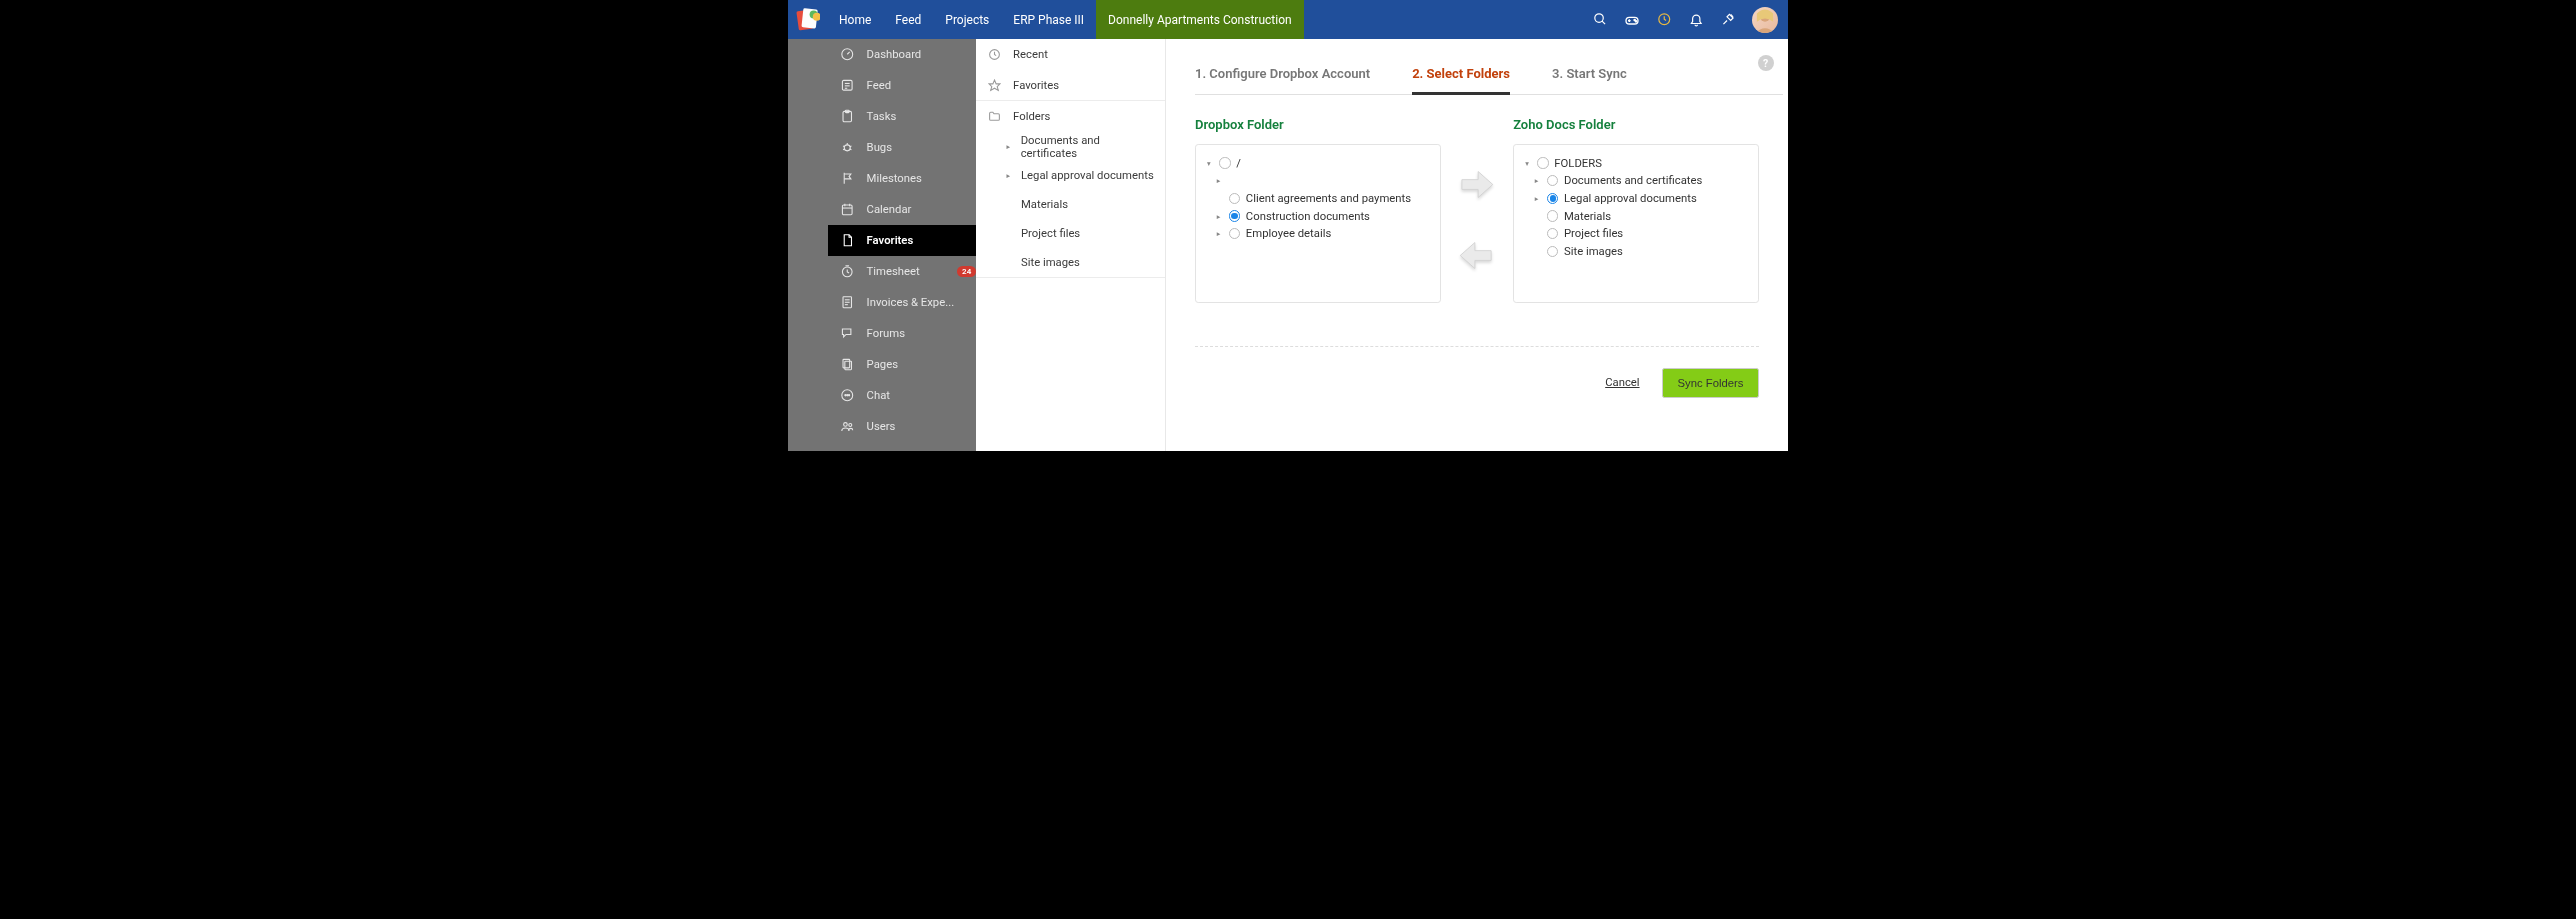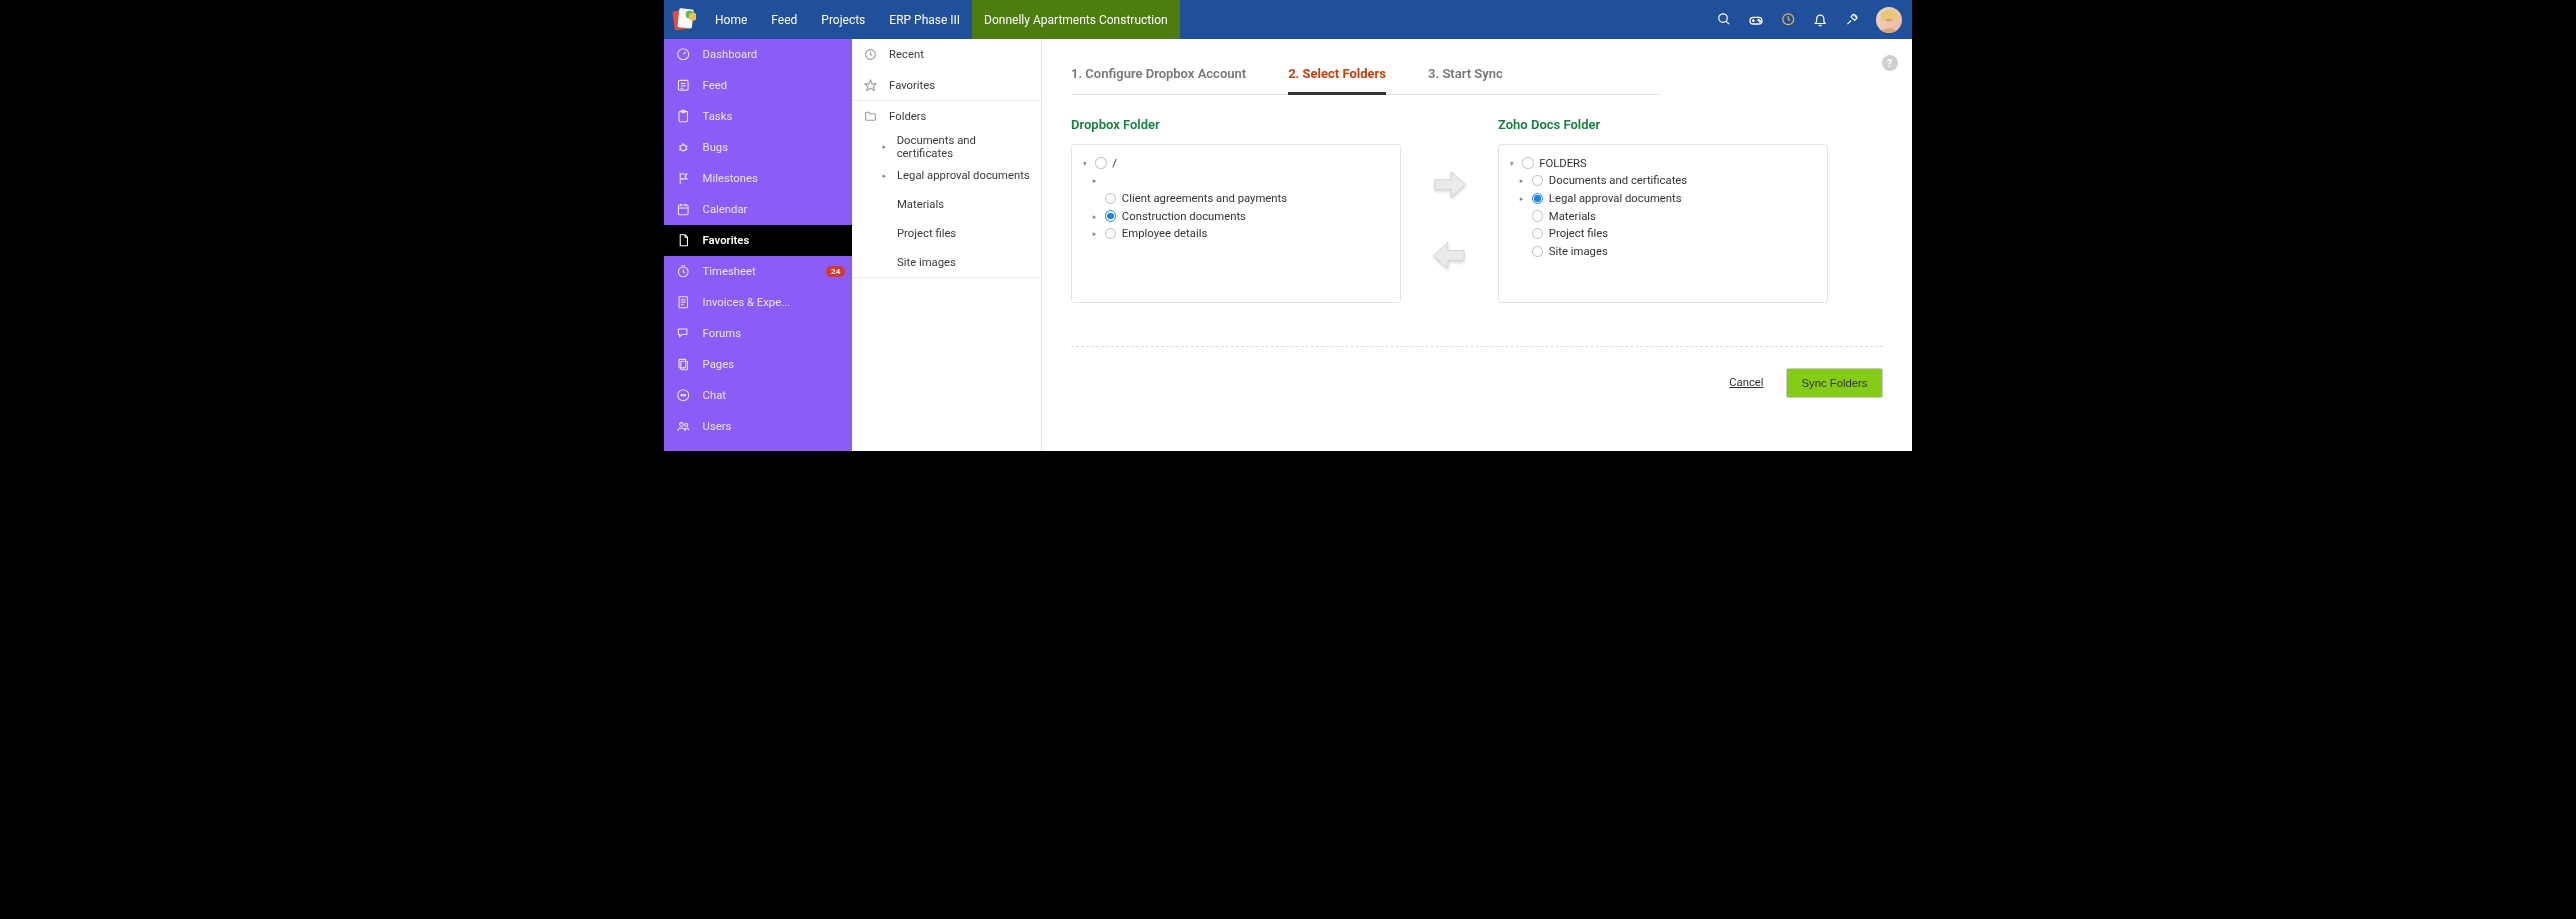--- a/index.html
+++ b/index.html
@@ -1,40 +1,40 @@
 <!DOCTYPE html>
 <html style="font-size:13px"><head>
 <meta charset="utf-8">
 <style>
 * { box-sizing: border-box; margin: 0; padding: 0; }
 body { font-family: -apple-system, BlinkMacSystemFont, "Segoe UI", Roboto, Helvetica, Arial, sans-serif; background: #000; overflow: hidden; }
-.app { background: #fff; width: 1248px; height: 451px; position: relative; margin: 0 auto; }
+.app { background: #fff; width: 1000px; height: 451px; position: relative; margin: 0 auto; }
 
 
 .topbar { background: #204f9b; height: 39px; display: flex; align-items: center; color: #fff; position: relative; }
 .logo { width: 39px; height: 39px; display: flex; align-items: center; justify-content: center; }
 .logo-inner { width: 24px; height: 24px; position: relative; }
 .logo-inner svg { width: 24px; height: 24px; }
 .topnav { display: flex; height: 39px; }
 .topnav-item { padding: 0 12px; display: flex; align-items: center; font-size: 12px; color: #fff; cursor: pointer; white-space: nowrap; }
 .topnav-item.active { background: #4d7c0f; }
 .top-actions { position: absolute; right: 9.7px; top: 0; height: 39px; display: flex; align-items: center; gap: 16px; }
 .top-icon { width: 16px; height: 16px; display: flex; align-items: center; justify-content: center; cursor: pointer; color: #fff; }
 .top-icon.gold { color: #e8b942; }
 .avatar { width: 26px; height: 26px; border-radius: 50%; background: linear-gradient(135deg, #f4d7c4, #e8b89c); overflow: hidden; cursor: pointer; }
 
 
 .layout { display: flex; height: calc(100% - 39px); }
 
 
-.sidebar { width: 188px; background: #8b5cf6; color: #c9c9c9; height: 100%; }
+.sidebar { width: 188px; background: #737373; color: #c9c9c9; height: 100%; padding-left: 40px; }
 .sidebar-item { height: 31px; display: flex; align-items: center; padding: 0 11.3px; gap: 11.3px; font-size: 11.3px; cursor: pointer; position: relative; color: #e6e6e6; }
 .sidebar-item.active { background: #000; color: #fff; font-weight: 600; }
 .sidebar-icon { width: 16px; height: 16px; display: flex; align-items: center; justify-content: center; flex-shrink: 0; }
-.sidebar-badge { position: absolute; right: 7px; background: #d13a2f; color: #fff; font-size: 8px; border-radius: 6.4px; padding: 0.8px 4.8px; font-weight: 600; }
+.sidebar-badge { position: absolute; right: 0; background: #d13a2f; color: #fff; font-size: 8px; border-radius: 6.4px; padding: 0.8px 4.8px; font-weight: 600; }
 
 
 .subnav { width: 190px; background: #fff; border-right: 0.8px solid #e8e8e8; height: 100%; }
 .subnav-item { height: 31px; display: flex; align-items: center; padding: 0 11.3px; gap: 11.3px; font-size: 11.3px; color: #3b3b3b; cursor: pointer; }
 .subnav-divider { border-bottom: 0.8px solid #ececec; }
 .subnav-icon { width: 14.5px; height: 14.5px; display: flex; align-items: center; justify-content: center; color: #9a9a9a; flex-shrink: 0; }
 .folder-children { padding-left: 19.3px; }
 .folder-child { height: 29px; display: flex; align-items: center; padding: 0 11.3px; gap: 6.4px; font-size: 11.3px; color: #3b3b3b; cursor: pointer; }
 .expand-caret { font-size: 7.2px; color: #888; width: 8px; }
 

